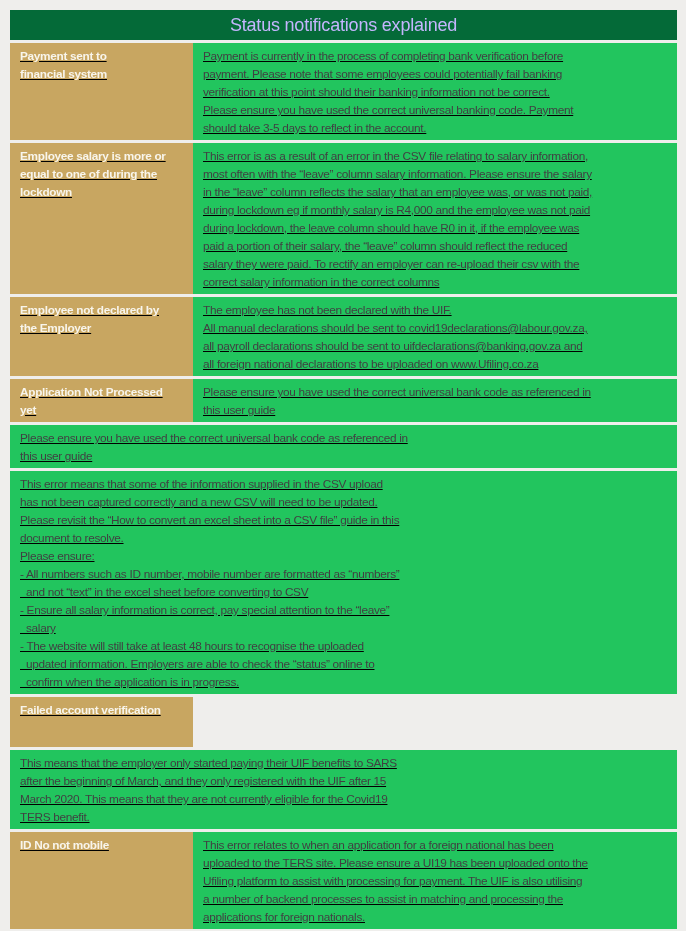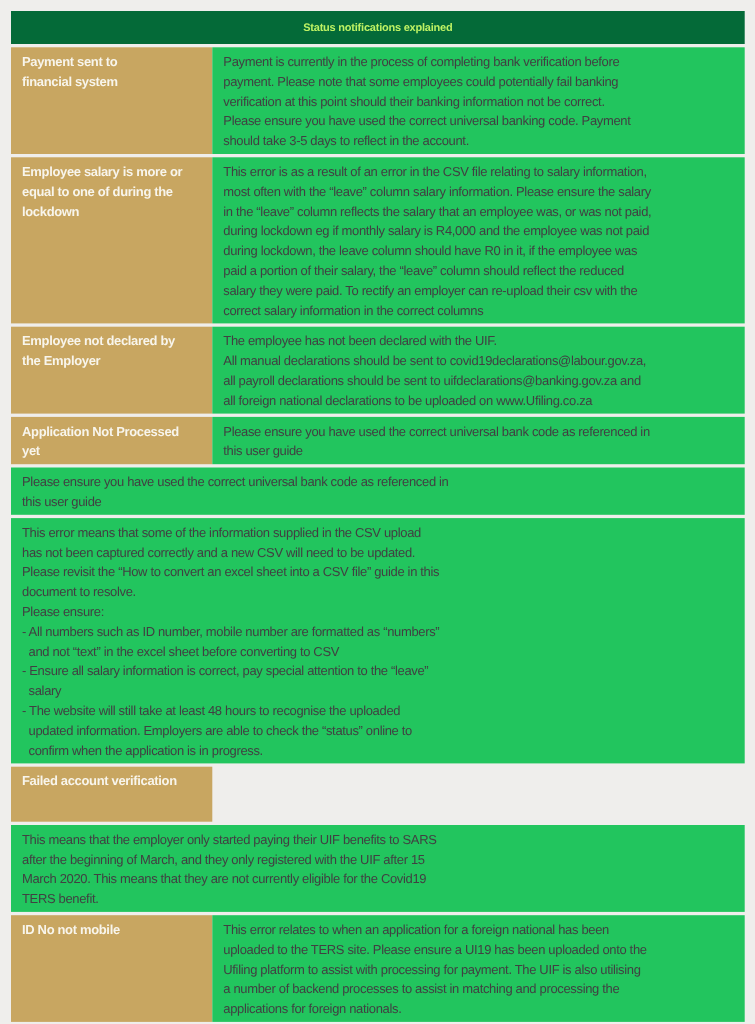--- a/index.html
+++ b/index.html
@@ -17,29 +17,30 @@
     width: 667px;
   }
   .table-header {
     background: #046A38;
     height: 30px;
     display: flex;
     align-items: center;
     justify-content: center;
   }
   .table-title {
-    color: #bef264;
-    font-size: 10px;
-    font-weight: bold;
+    color: #c4b5fd;
+    font-size: 18px;
+    font-weight: normal;
     letter-spacing: -0.2px;
   }
   .t-row {
     display: flex;
     align-items: stretch;
     margin-top: 3px;
+    text-decoration: underline;
   }
   .label-cell {
     width: 183px;
     min-width: 183px;
     box-sizing: border-box;
     background: #C8A661;
     padding: 4px 2px 3px 10px;
     color: #F8F5EC;
     font-size: 11.8px;
     font-weight: bold;

